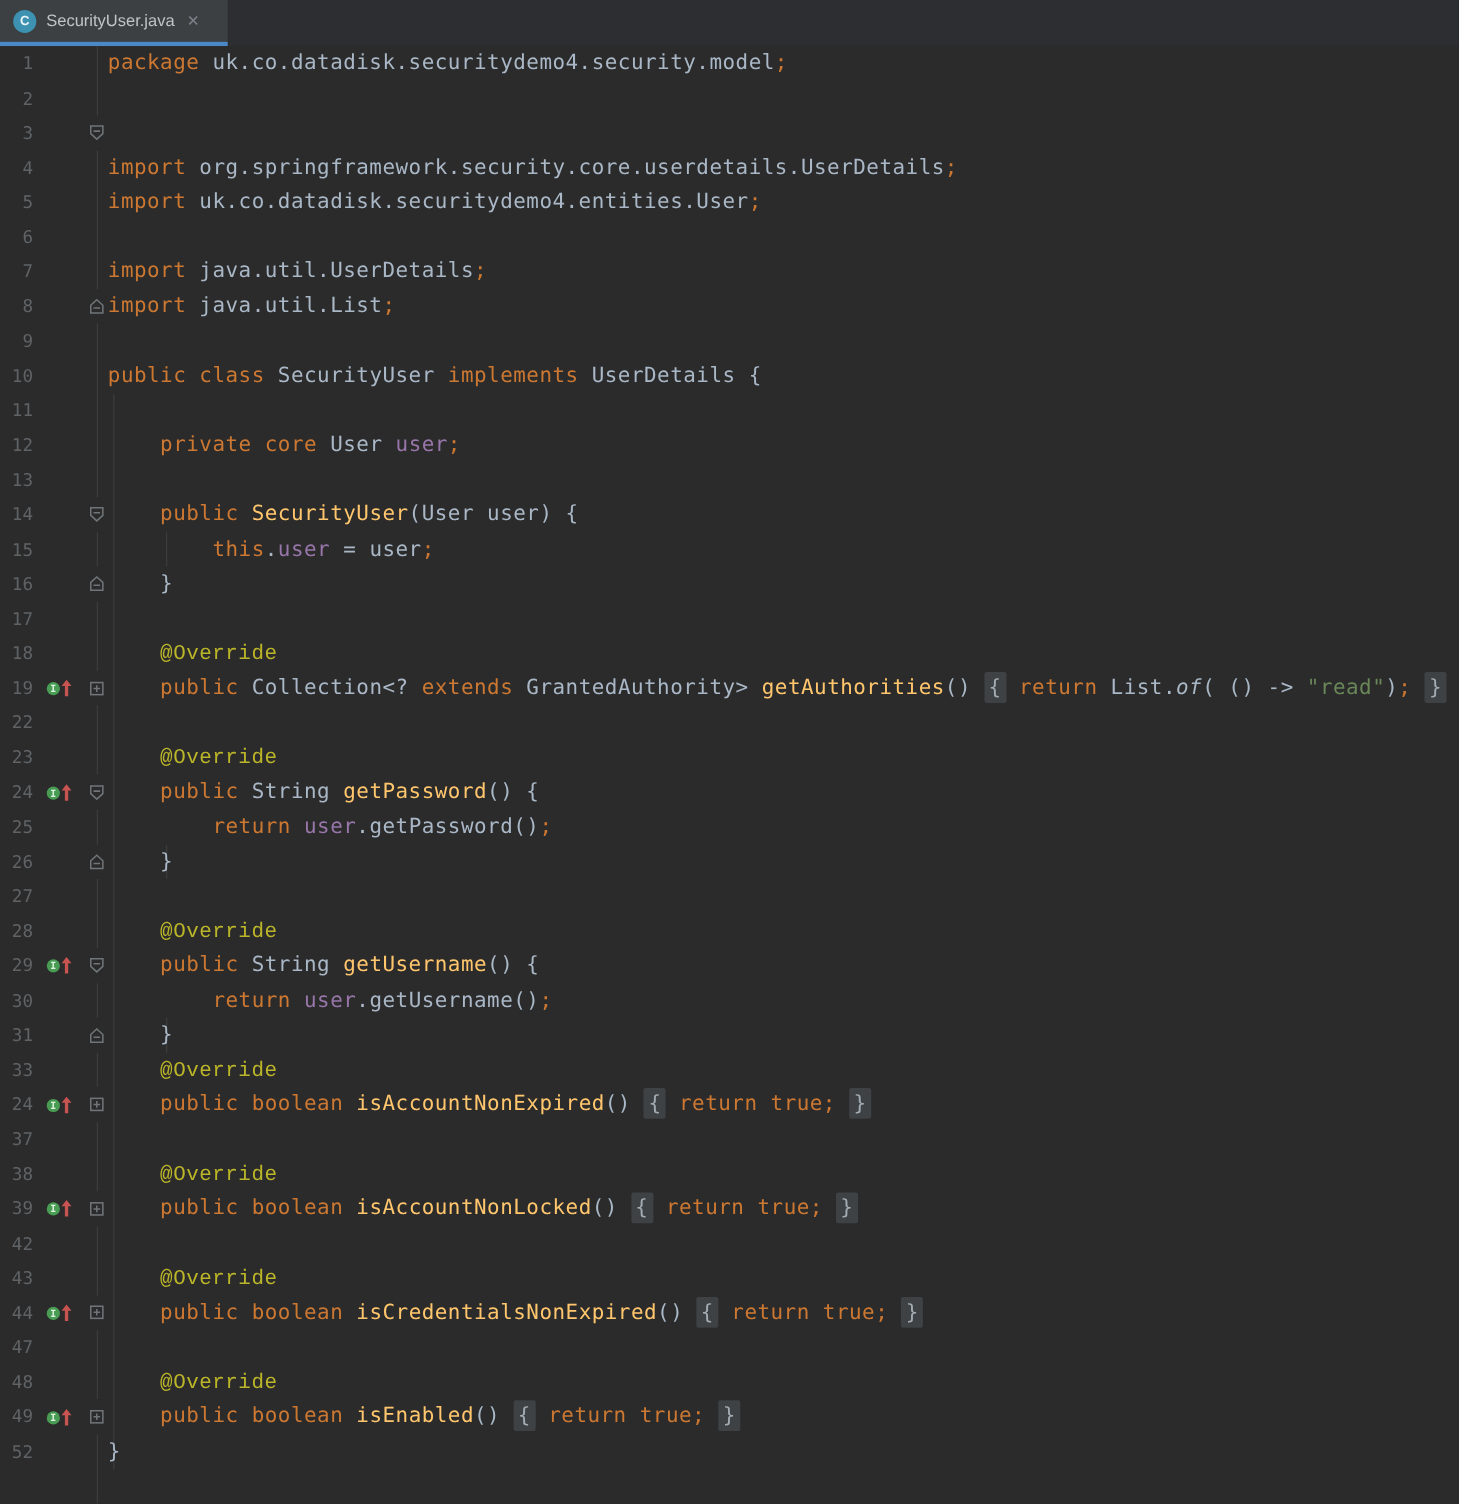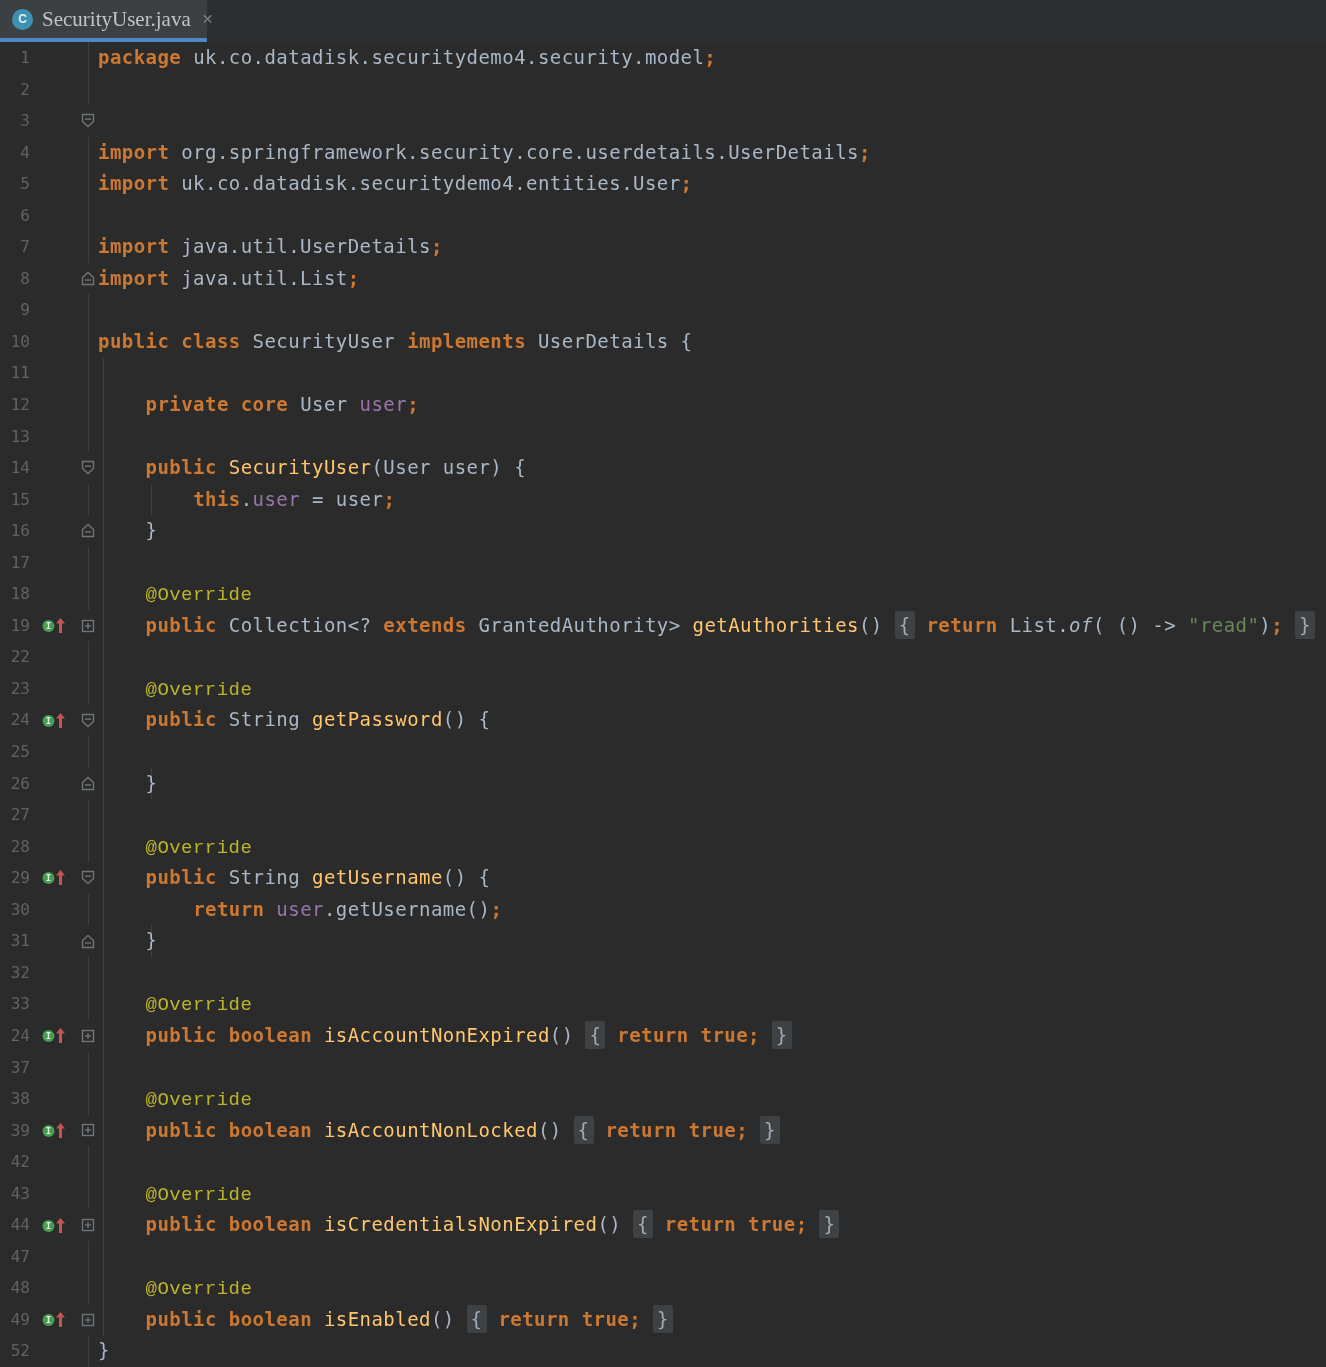--- a/index.html
+++ b/index.html
@@ -12,36 +12,36 @@
   html,body{width:1326px;height:1367px;overflow:hidden;background:var(--bg);
     font-family:"DejaVu Sans Mono","Liberation Mono",monospace;}
   
   .tabbar{position:relative;width:1326px;height:42px;background:var(--tabbar);}
   .tab{position:absolute;left:0;top:0;height:38px;width:207px;background:var(--tab);
     display:flex;align-items:center;padding:0 12px;gap:9px;cursor:pointer;}
   .tab-underline{position:absolute;left:0;top:38px;width:207px;height:4px;background:var(--underline);}
   .class-icon{width:21px;height:21px;border-radius:50%;background:#3c92b0;color:#e8f4f7;
     display:flex;align-items:center;justify-content:center;
     font-family:"Liberation Sans",sans-serif;font-size:12px;font-weight:bold;flex:0 0 auto;}
-  .tab-title{color:#c0c3c8;font-family:Liberation Serif, serif;font-size:21px;white-space:nowrap;}
+  .tab-title{color:#c0c3c8;font-family:Liberation Sans, sans-serif;font-size:15px;white-space:nowrap;}
   .tab-close{color:#7d828a;font-family:"Liberation Sans",sans-serif;font-size:14px;margin-left:2px;cursor:pointer;}
   
   .editor{position:relative;width:1326px;height:1325px;background:var(--bg);}
   .gutter-sep{position:absolute;left:88px;top:0;width:1px;height:100%;background:var(--sep);}
   .guide{position:absolute;width:1px;background:var(--guide);}
   .row{position:relative;width:100%;height:31.55px;}
   .lnum{position:absolute;left:0;top:0;width:30px;height:100%;line-height:31.55px;
     text-align:right;color:var(--lnum);font-size:16px;cursor:pointer;}
   .ovr{position:absolute;left:41px;top:0;height:100%;display:flex;align-items:center;cursor:pointer;}
   .fold{position:absolute;left:81px;top:0;height:100%;display:flex;align-items:center;
     background:var(--bg);z-index:2;cursor:pointer;}
   .code{position:absolute;left:98px;top:0;height:100%;line-height:31.55px;white-space:pre;
     font-size:19px;letter-spacing:0.45px;color:var(--pl);cursor:text;z-index:1;}
   .tk-pl{color:var(--pl);}
-  .tk-kw{color:var(--kw);font-weight:bold;}
+  .tk-kw{color:var(--kw);}
   .tk-mth{color:var(--mth);}
   .tk-fld{color:var(--fld);}
   .tk-ann{color:var(--ann);font-family:Liberation Mono, monospace;}
   .tk-str{color:var(--str);}
   .tk-ital{color:var(--pl);font-style:italic;margin-top:17px;}
   .tk-fold{color:var(--foldfg);background:var(--foldbg);padding:3px 4px;border-radius:2px;}
 </style>
 </head>
 <body>
 
@@ -189,20 +189,21 @@
       <span class="fold">
         <svg width="14" height="15" viewBox="0 0 14 15">
           <path d="M1.5 1.5 H12.5 V8.5 L7 13.5 L1.5 8.5 Z" fill="#2b2b2b" stroke="#6f7578" stroke-width="1.4"></path>
           <line x1="4" y1="6.2" x2="10" y2="6.2" stroke="#6f7578" stroke-width="1.4"></line>
         </svg>
       </span>
       <div class="code"><span class="tk-pl">    </span><span class="tk-kw">public </span><span class="tk-pl">String </span><span class="tk-mth">getPassword</span><span class="tk-pl">() {</span></div>
     </div>
     <div class="row">
       <div class="lnum">25</div>
+      <div class="code"><span class="tk-pl">        </span><span class="tk-kw">return </span><span class="tk-fld">user</span><span class="tk-pl">.getPassword()</span><span class="tk-kw">;</span></div>
     </div>
     <div class="row">
       <div class="lnum">26</div>
       <span class="fold">
         <svg width="14" height="15" viewBox="0 0 14 15">
           <path d="M1.5 13.5 H12.5 V6.5 L7 1.5 L1.5 6.5 Z" fill="#2b2b2b" stroke="#6f7578" stroke-width="1.4"></path>
           <line x1="4" y1="9" x2="10" y2="9" stroke="#6f7578" stroke-width="1.4"></line>
         </svg>
       </span>
       <div class="code"><span class="tk-pl">    }</span></div>
@@ -238,24 +239,20 @@
     </div>
     <div class="row">
       <div class="lnum">31</div>
       <span class="fold">
         <svg width="14" height="15" viewBox="0 0 14 15">
           <path d="M1.5 13.5 H12.5 V6.5 L7 1.5 L1.5 6.5 Z" fill="#2b2b2b" stroke="#6f7578" stroke-width="1.4"></path>
           <line x1="4" y1="9" x2="10" y2="9" stroke="#6f7578" stroke-width="1.4"></line>
         </svg>
       </span>
       <div class="code"><span class="tk-pl">    }</span></div>
-    </div>
-    <div class="row">
-      <div class="lnum">32</div>
-      <div class="code"></div>
     </div>
     <div class="row">
       <div class="lnum">33</div>
       <div class="code"><span class="tk-pl">    </span><span class="tk-ann">@Override</span></div>
     </div>
     <div class="row">
       <div class="lnum">24</div>
       <span class="ovr">
         <svg width="27" height="17" viewBox="0 0 27 17">
           <circle cx="7.5" cy="9" r="6" fill="#499c54"></circle>

